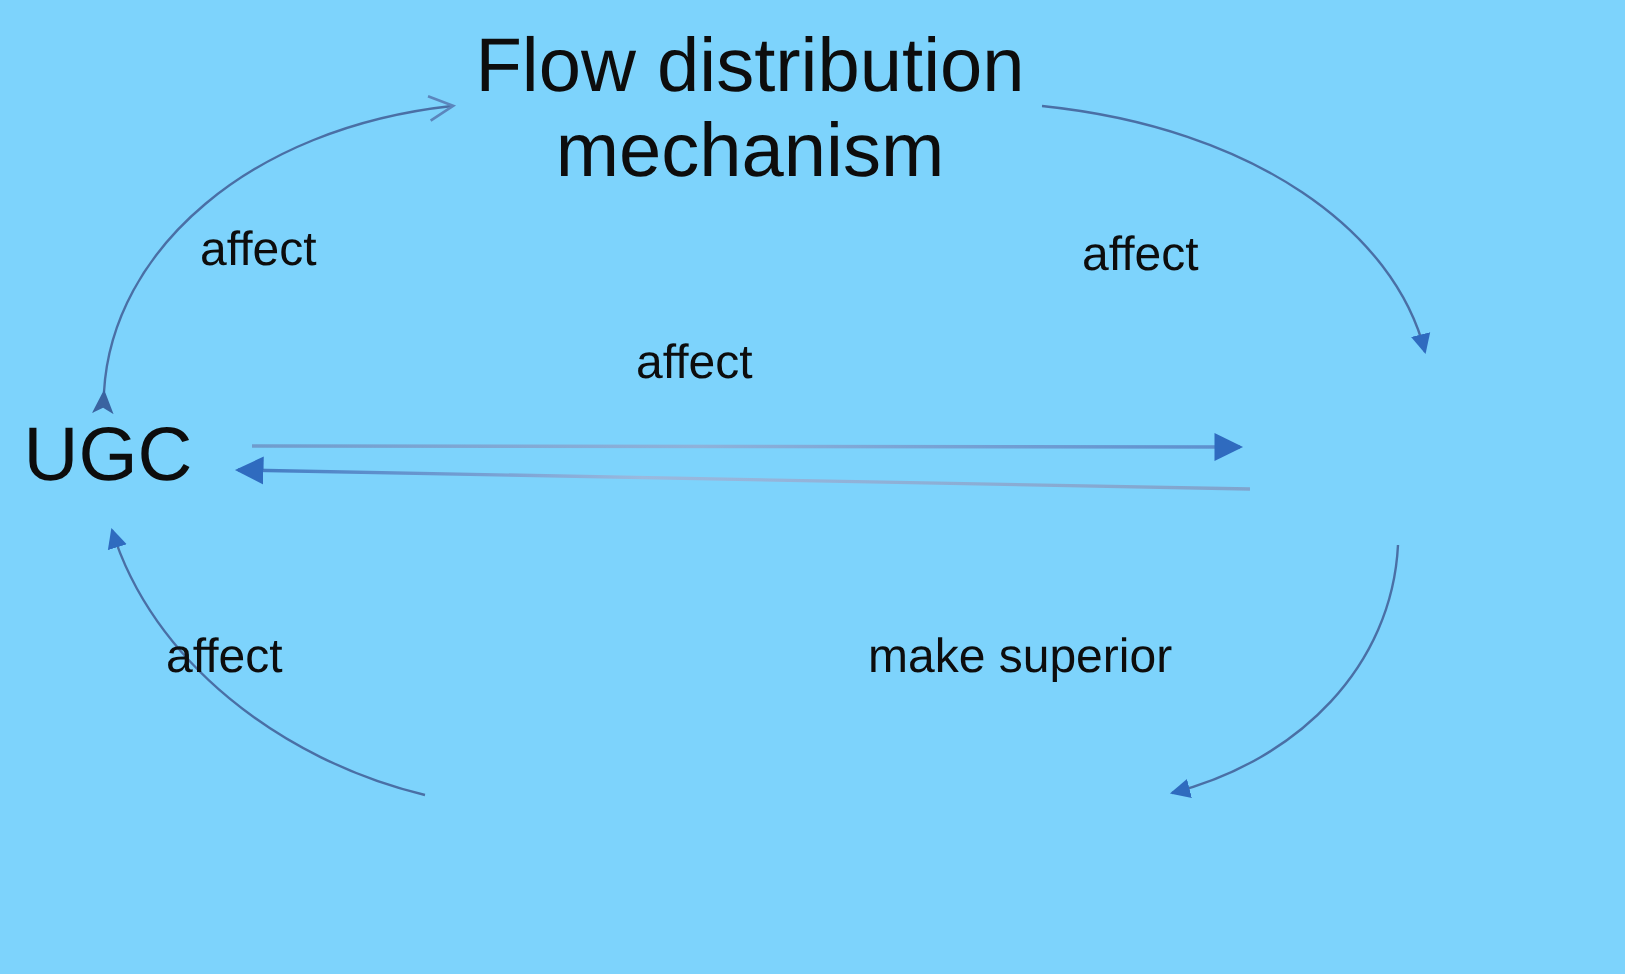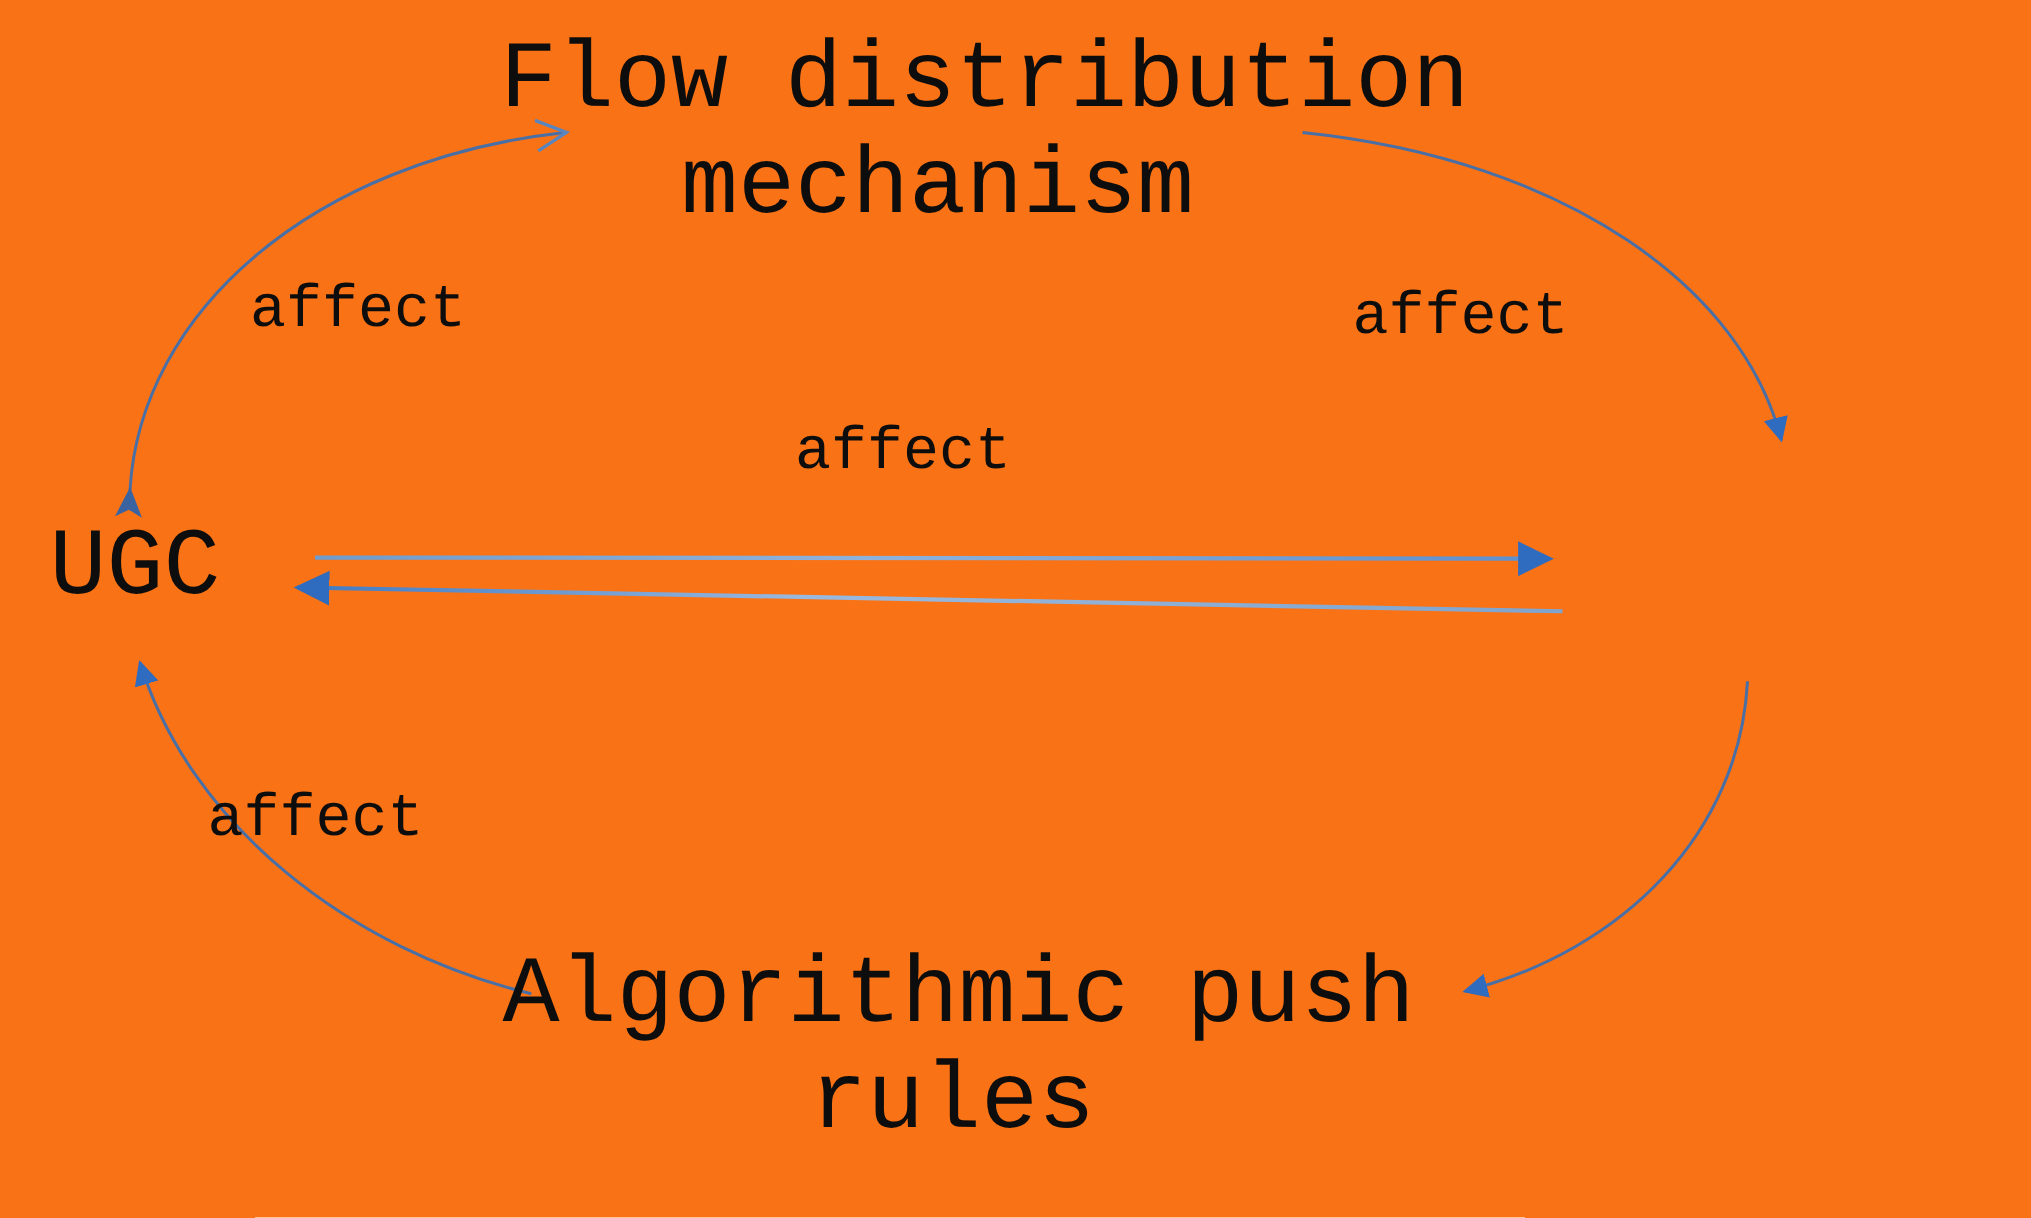--- a/index.html
+++ b/index.html
@@ -4,23 +4,23 @@
 <style>
   html, body {
     margin: 0;
     padding: 0;
     background: #ffffff;
   }
   #canvas {
     position: relative;
     width: 1625px;
     height: 974px;
-    background: #f97316;
+    background: #7dd3fc;
     overflow: hidden;
-    font-family: Liberation Mono, monospace;
+    font-family: Liberation Sans, sans-serif;
     color: #111111;
   }
   #arrows {
     position: absolute;
     left: 0;
     top: 0;
     width: 1625px;
     height: 974px;
   }
   .node-label, .edge-label {
@@ -109,26 +109,25 @@
       <path d="M 425,795 C 280,760 152,660 112,530" fill="none" stroke="#4a6fa5" stroke-width="2.4" marker-end="url(#ah-solid)"></path>
     </g>
   </svg>
 
   <div class="node-label centered" id="node-flow">Flow distribution
 mechanism</div>
 
   <div class="node-label centered" id="node-ugc">UGC</div>
 
 
-  <div class="node-label centered" id="node-algo">Algorithmic push
-rules</div>
 
   <div class="edge-label centered" id="label-affect-tl">affect</div>
 
   <div class="edge-label centered" id="label-affect-tr">affect</div>
 
   <div class="edge-label centered" id="label-affect-mid">affect</div>
 
   <div class="edge-label centered" id="label-affect-bl">affect</div>
 
 
+  <div class="edge-label centered" id="label-superior">make superior</div>
 
 </div>
 
 </body></html>

